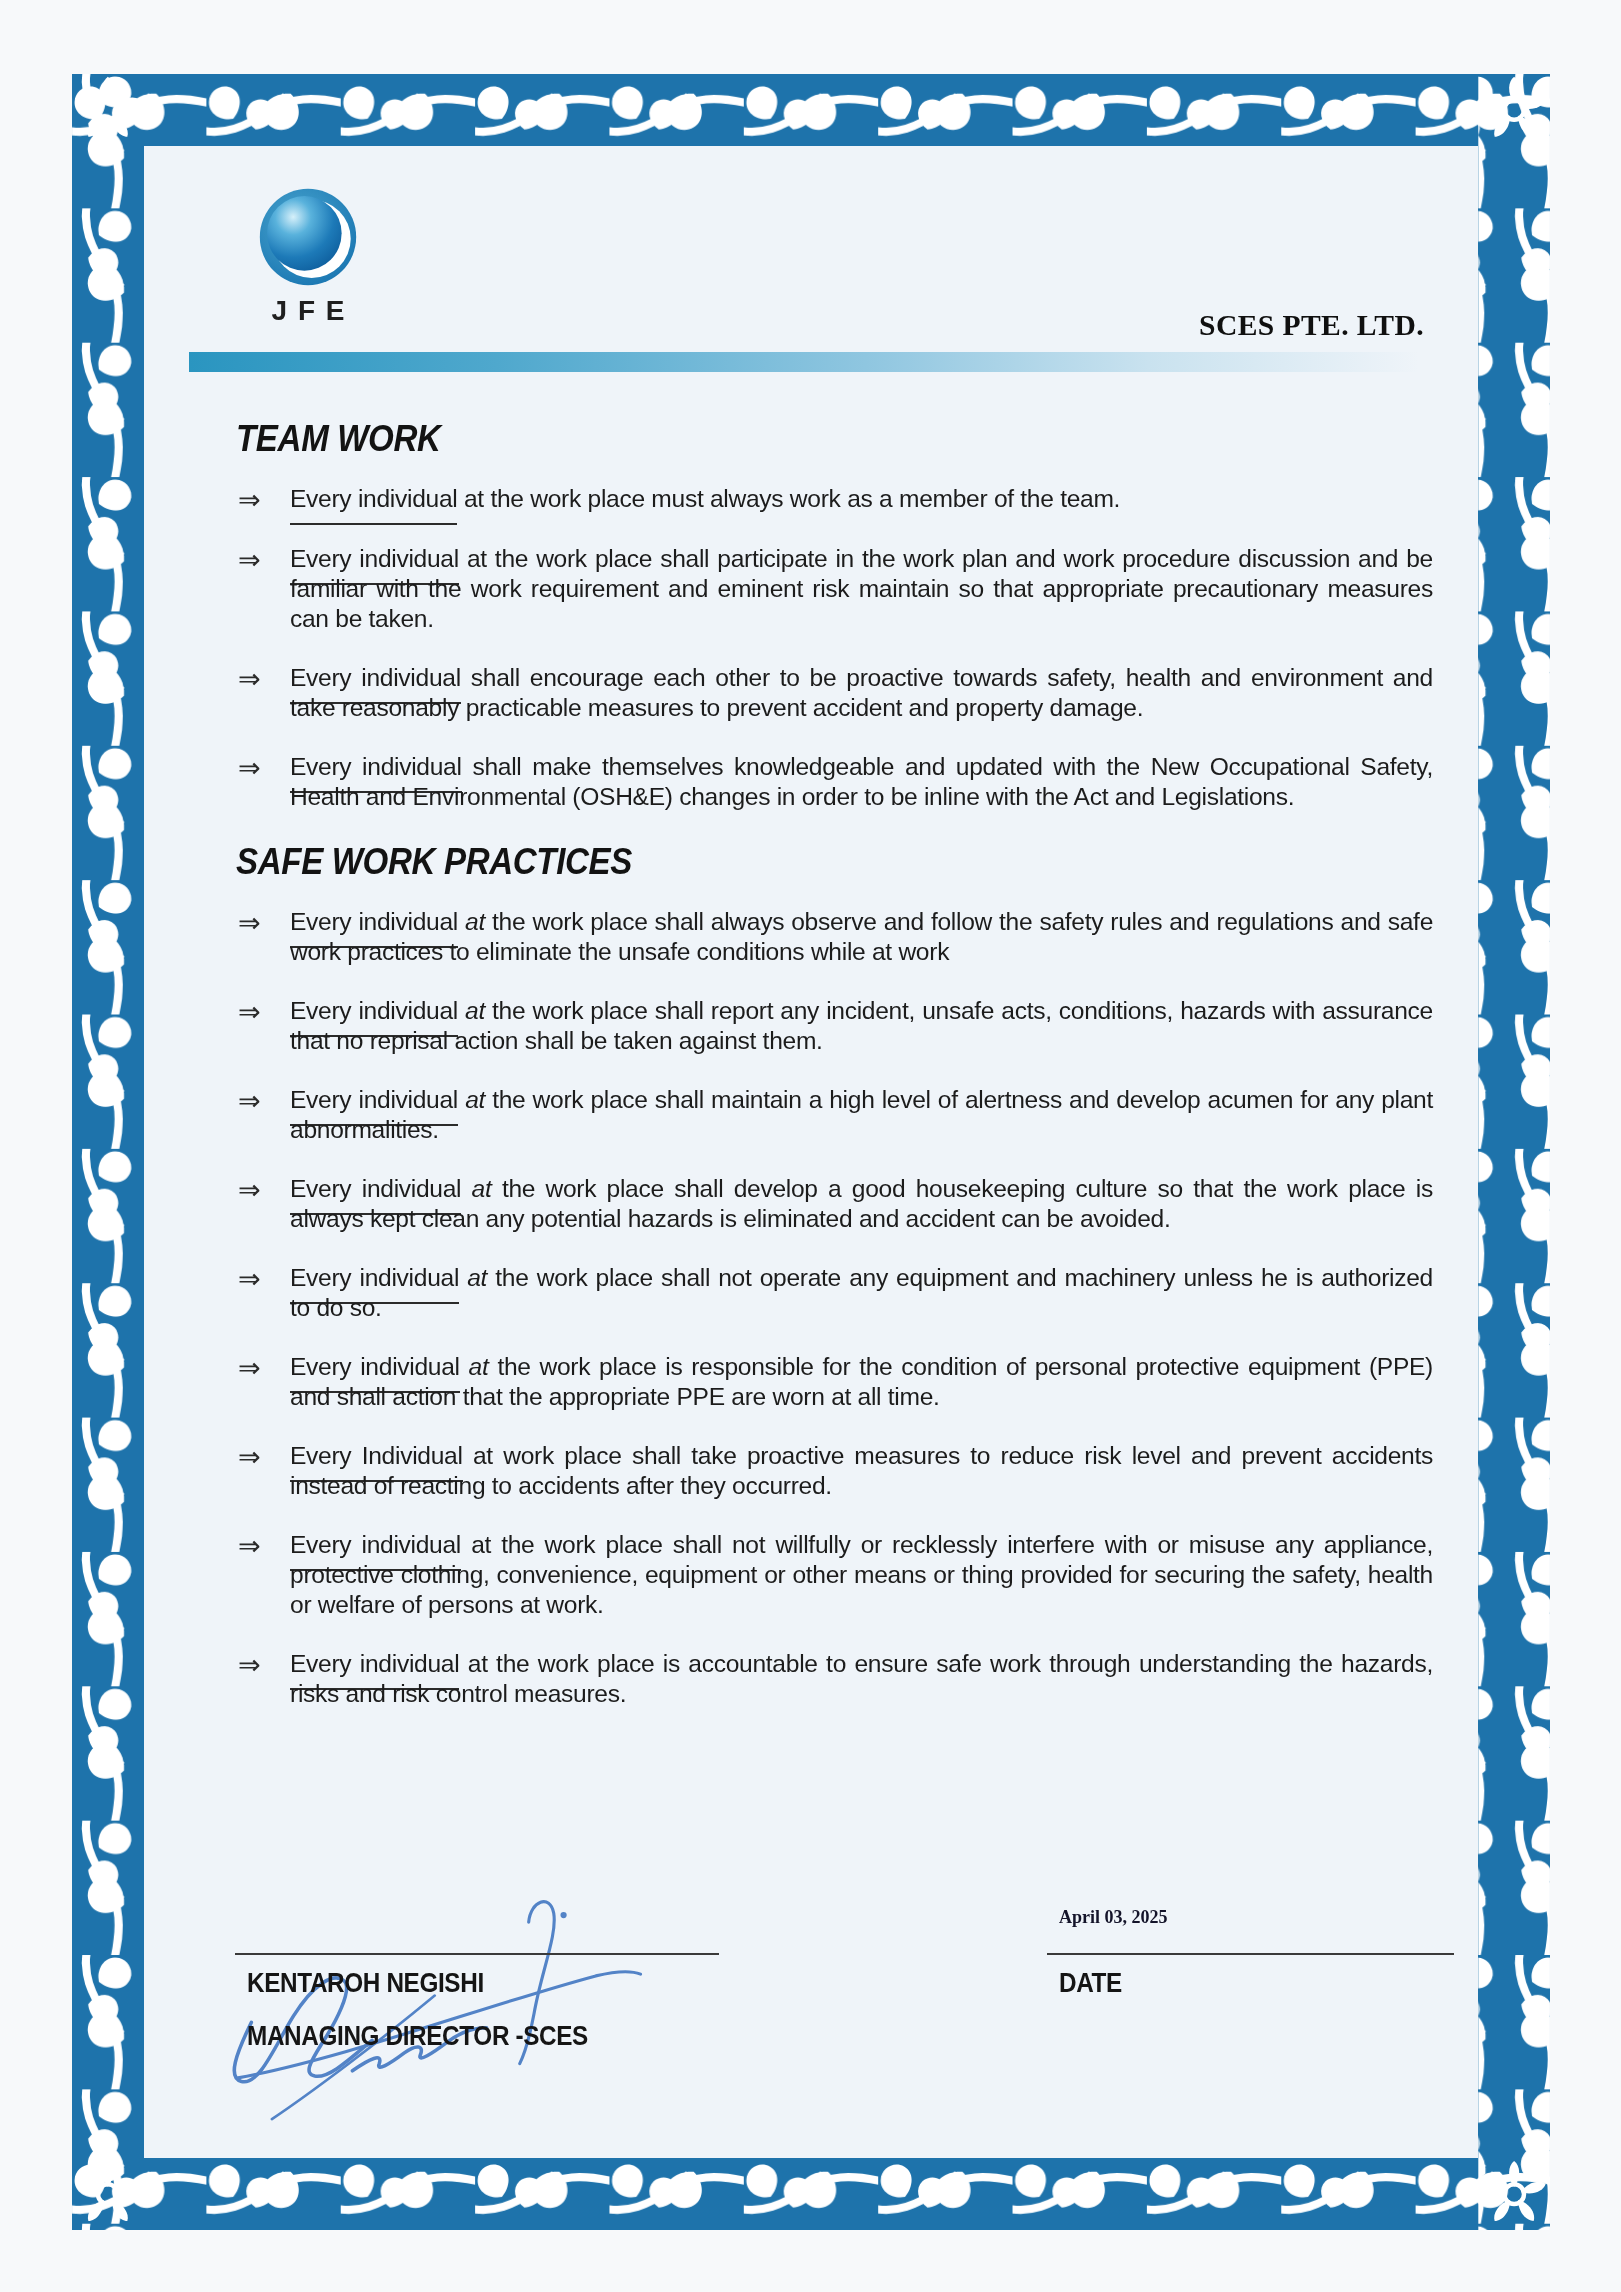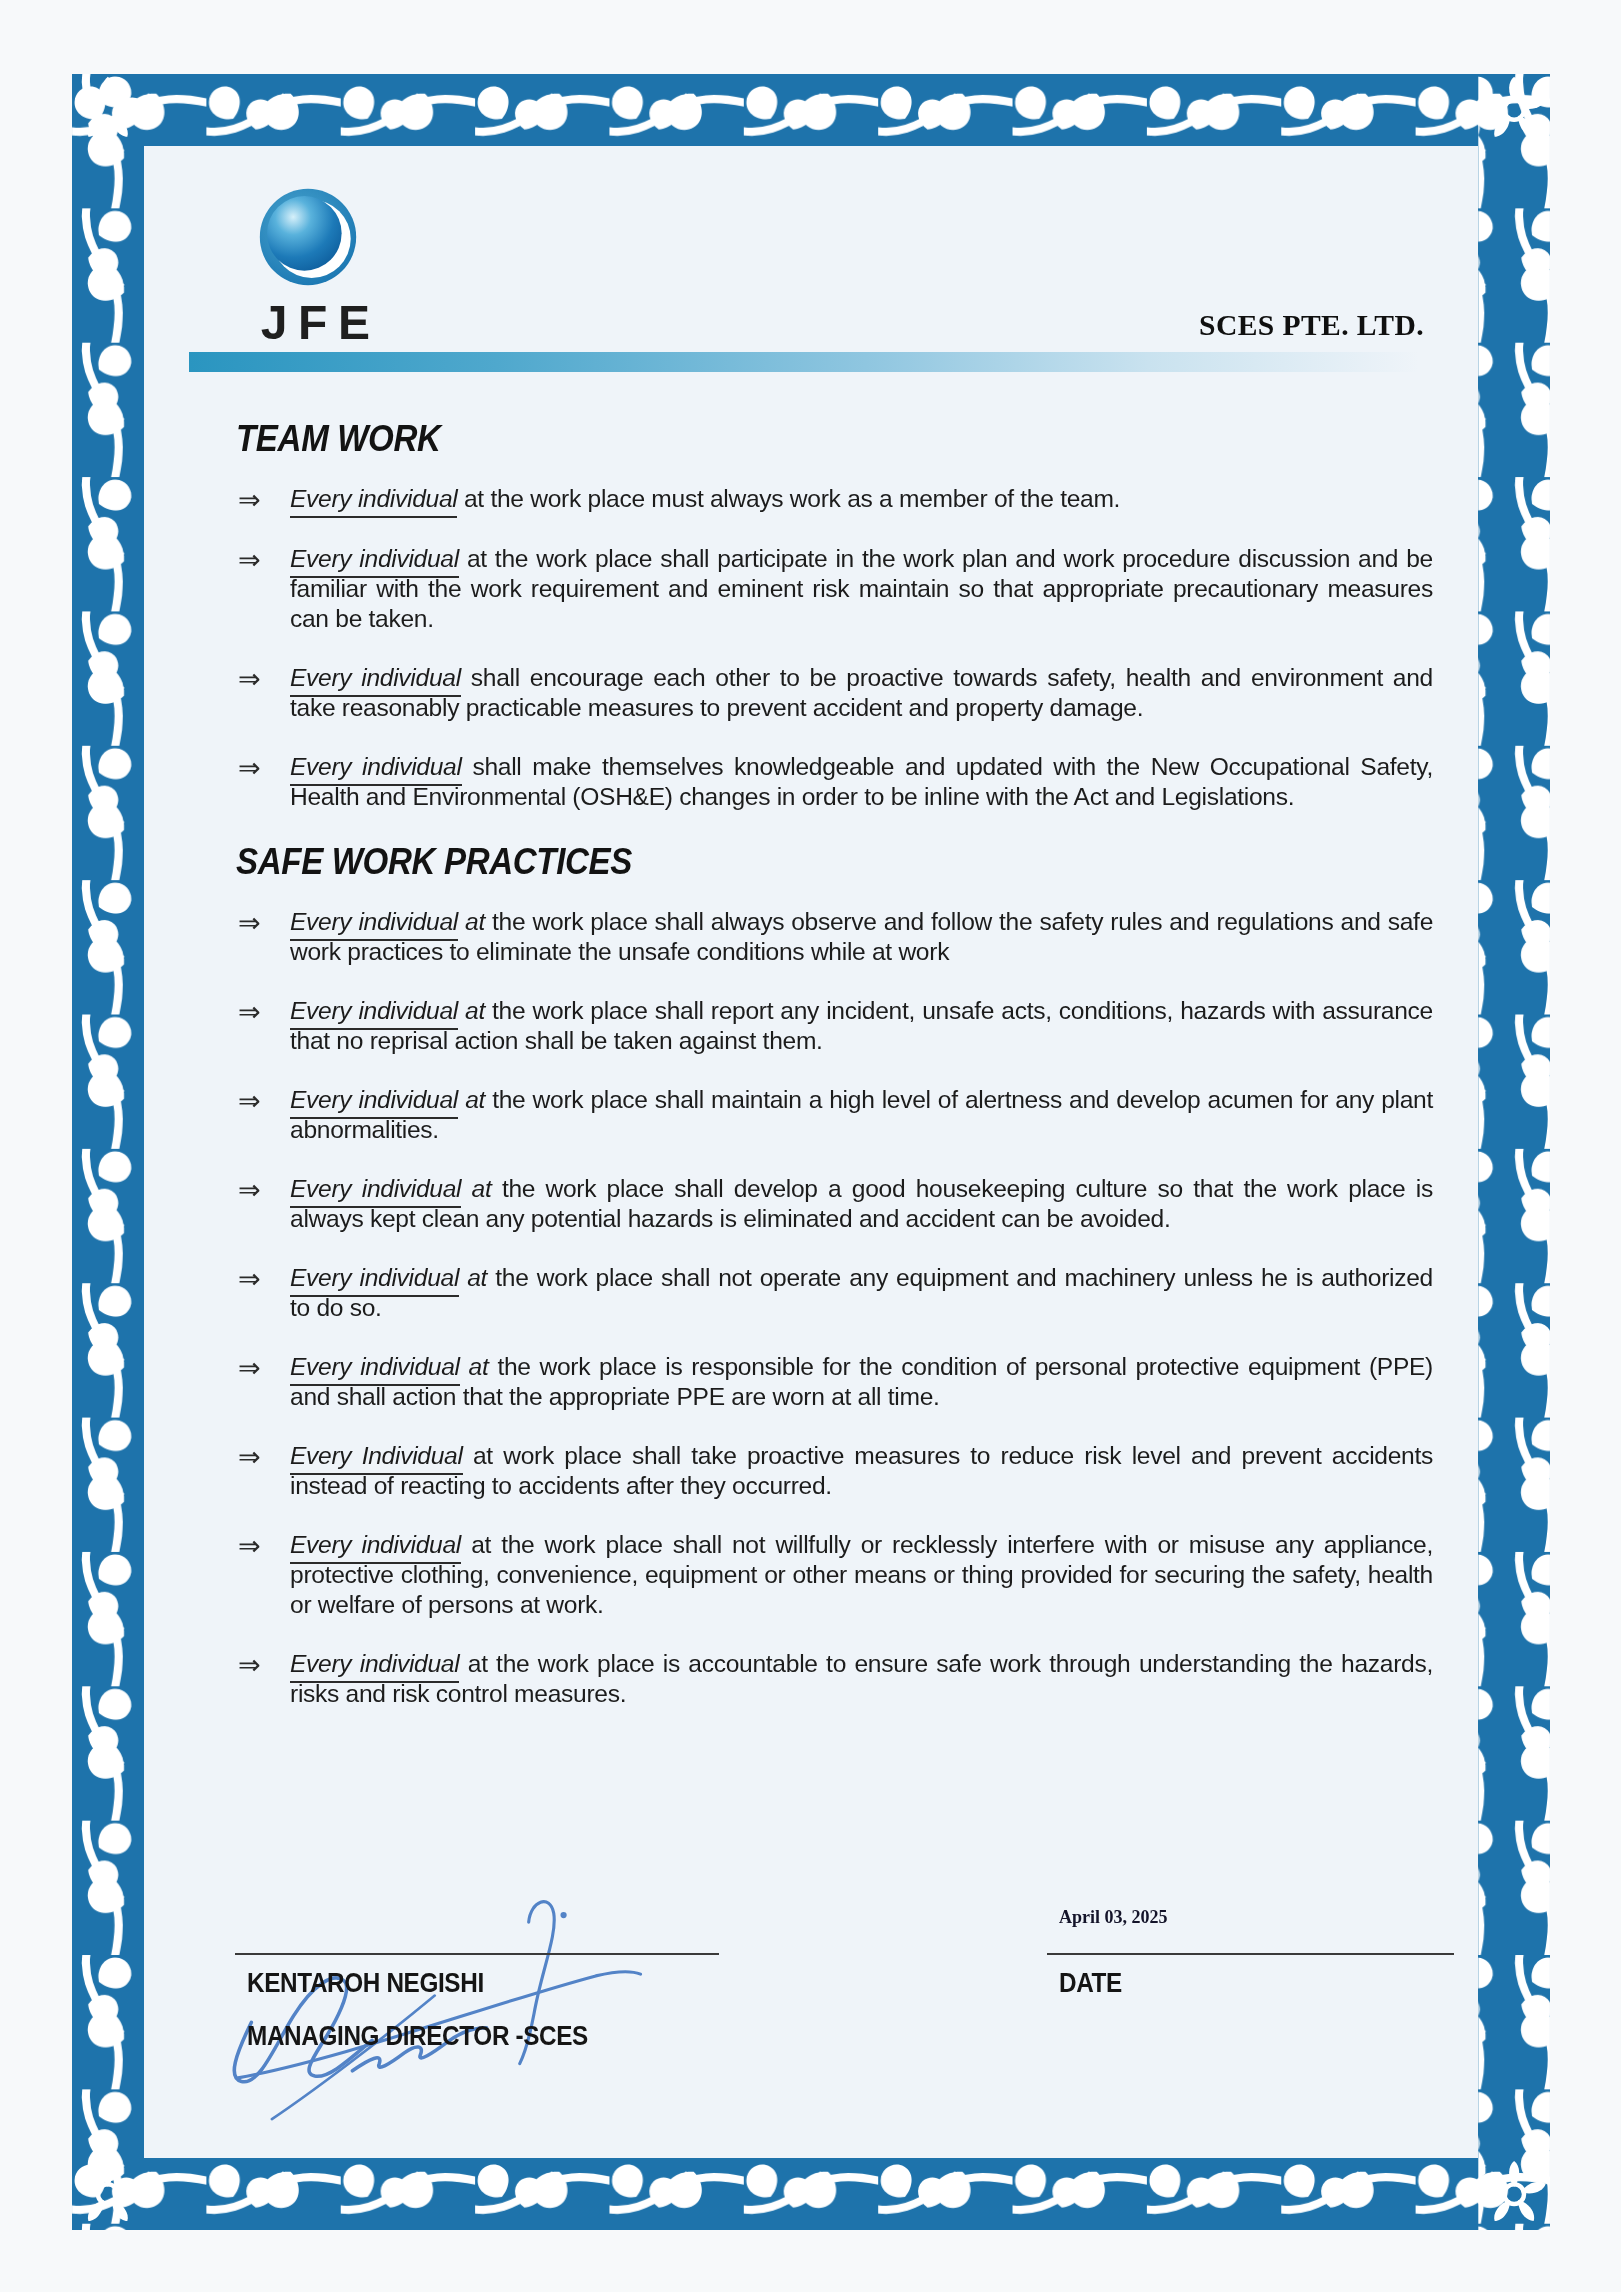--- a/index.html
+++ b/index.html
@@ -15,21 +15,21 @@
     background:#1e73ab;
   }
   .frame svg.border-art{position:absolute;left:0;top:0;}
   .inner{
     position:absolute;left:72px;top:72px;width:1334px;height:2012px;
     background:#eff4f9;
   }
   
   .logo-wrap{position:absolute;left:106px;top:41px;width:116px;text-align:center;}
   .logo-text{
-    margin-top:5.4px;font-weight:700;font-size:48px;letter-spacing:10.7px;
+    margin-top:5.4px;font-weight:700;font-size:28px;letter-spacing:10.7px;
     color:#1f1f1f;text-indent:10.7px;
   }
   .company{
     position:absolute;right:54px;top:163px;
     font-family:"Liberation Serif",serif;font-weight:700;font-size:29.6px;
     letter-spacing:0.4px;color:#101010;
   }
   .grad-bar{
     position:absolute;left:45px;right:59px;top:206px;height:19.7px;
     background:linear-gradient(to right,#2a95c0 0%,#4fa8cd 25%,#8fc6e0 55%,#c9e2ef 78%,rgba(238,245,250,0) 100%);
@@ -48,21 +48,21 @@
   }
   .bullet{display:flex;margin-bottom:29px;}
   .arrow{
     flex:0 0 52px;font-size:27px;line-height:30px;color:#2a2a2a;
     padding-top:0.9px;
   }
   .btext{
     margin:0;flex:1;font-size:24.6px;line-height:30px;letter-spacing:-0.3px;
     text-align:justify;text-align-last:left;color:#1c1c1c;
   }
-  .lead{font-style:italic;border-bottom:2.2px solid #2b2b2b;padding-bottom:4px;}
+  .lead{border-bottom:2.2px solid #2b2b2b;padding-bottom:11px;}
   .mid{font-style:italic;}
   
   .sig-svg{position:absolute;left:76px;top:1742px;}
   .sig-line{position:absolute;left:91px;top:1807px;width:484px;border-top:2.2px solid #3a3a3a;}
   .date-line{position:absolute;left:903px;top:1807px;width:407px;border-top:2.2px solid #3a3a3a;}
   .sig-name,.sig-role,.date-label{
     position:absolute;font-weight:700;font-size:27px;color:#151515;
     transform:scaleX(.9);transform-origin:left;letter-spacing:-0.4px;
   }
   .sig-name{left:103px;top:1822px;}

